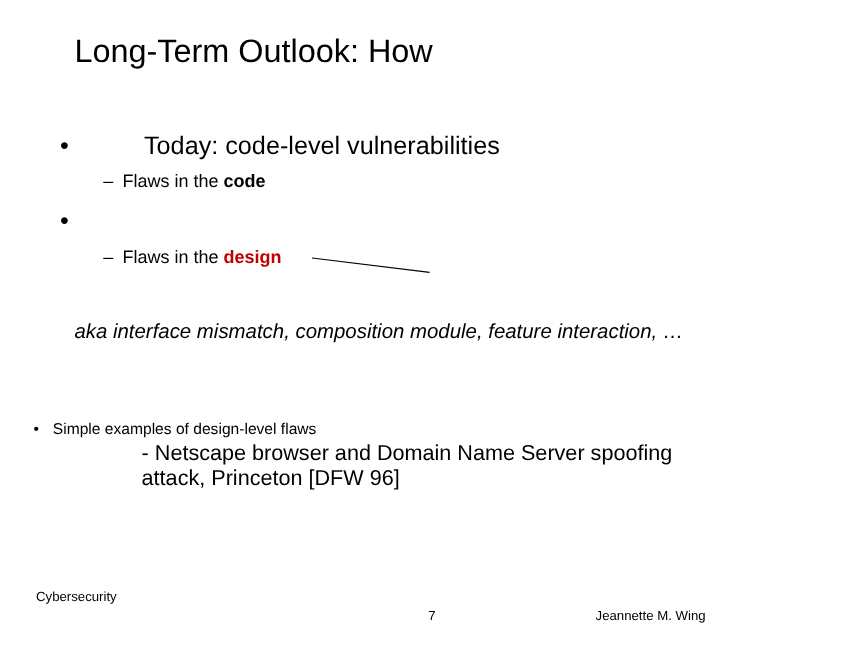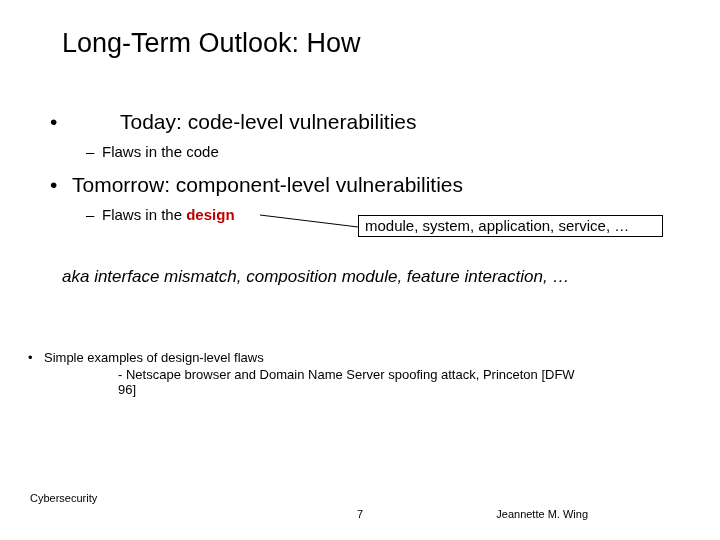--- a/index.html
+++ b/index.html
@@ -45,21 +45,21 @@
     left: 86px;
     font-size: 15px;
   }
   .b1-sub-text {
     position: absolute;
     top: 143px;
     left: 102px;
     font-size: 15px;
   }
   .b1-sub-strong {
-    font-weight: normal;
+    font-weight: bold;
   }
   .b2-dot {
     position: absolute;
     top: 173px;
     left: 50px;
     font-size: 21px;
   }
   .b2-text {
     position: absolute;
     top: 173px;
@@ -116,21 +116,21 @@
     position: absolute;
     top: 350px;
     left: 44px;
     font-size: 13px;
     text-align: center;
   }
   .ex-line1 {
     position: absolute;
     top: 367px;
     left: 118px;
-    font-size: 13px;
+    font-size: 18px;
   }
   .ex-line2 {
     position: absolute;
     top: 384px;
     left: 118px;
     font-size: 13px;
   }
   .ex-line3 {
     position: absolute;
     top: 401px;
@@ -169,32 +169,30 @@
 
   <div class="b1-dot">•</div>
   <div class="b1-text">Today: code-level vulnerabilities</div>
 
   <div class="b1-sub-dash">–</div>
   <div class="b1-sub-text">
     <span>Flaws in the </span><span class="b1-sub-strong">code</span>
   </div>
 
   <div class="b2-dot">•</div>
-  <div class="b2-text">Tomorrow: component-level vulnerabilities</div>
 
   <div class="b2-sub-dash">–</div>
   <div class="b2-sub-text">
     <span>Flaws in the </span><span class="red">design</span>
   </div>
 
   <svg class="connector" viewBox="0 0 100 20">
     <line x1="0" y1="6" x2="98" y2="18" stroke="#000" stroke-width="1"></line>
   </svg>
 
-  <div class="callout-box">module, system, application, service, …</div>
 
   <div class="aka">aka interface mismatch, composition module, feature interaction, …</div>
 
   <div class="examples-dot">•</div>
   <div class="examples-head">Simple examples of design-level flaws</div>
   <div class="ex-line1">- Netscape browser and Domain Name Server spoofing attack, Princeton [DFW 96]</div>
 
   <div class="footer-left">Cybersecurity</div>
   <div class="footer-center">7</div>
   <div class="footer-right">Jeannette M. Wing</div>

